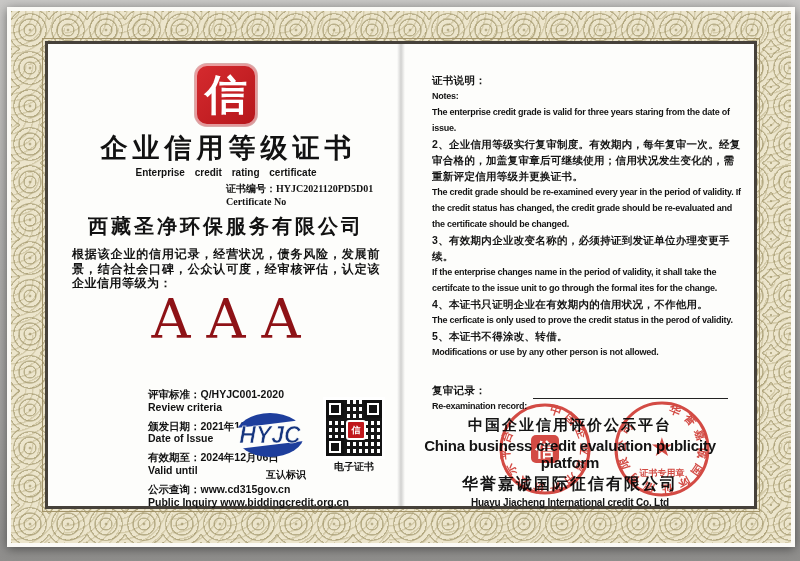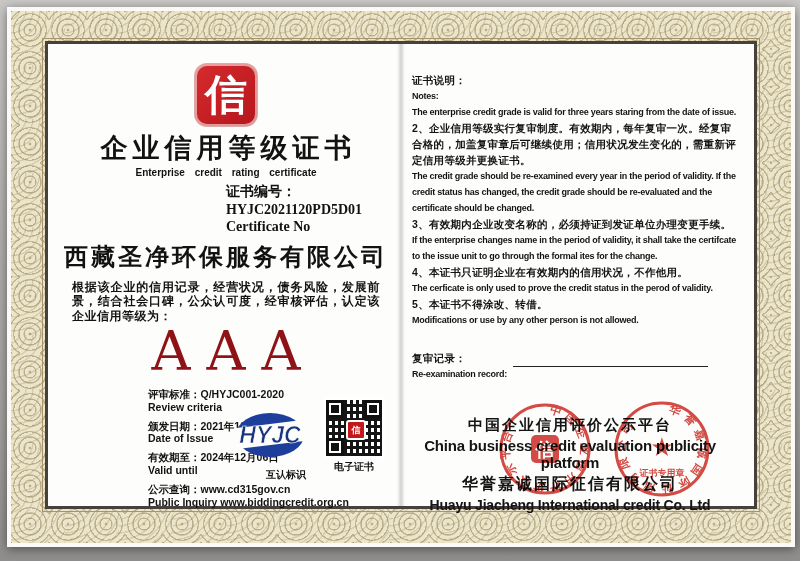--- a/index.html
+++ b/index.html
@@ -23,22 +23,22 @@
 
   
   .seal-logo{width:62px;height:62px;margin:20px auto 4px;border-radius:12px;
     background:linear-gradient(135deg,#d62b2f,#b5161b);
     box-shadow:inset 0 0 0 2px rgba(255,255,255,.55), 0 0 0 1px rgba(150,20,20,.35);
     display:flex;align-items:center;justify-content:center;}
   .seal-logo span{color:#fff;font-size:42px;font-weight:bold;line-height:1;}
   .title-cn{font-size:27px;font-weight:bold;letter-spacing:5px;margin-left:5px;}
   .title-en{font-size:10px;font-weight:bold;word-spacing:7px;margin-top:1px;}
   .certno{margin:5px 0 0 178px;text-align:left;font-family:"Liberation Serif",serif;
-    font-weight:bold;font-size:14px;line-height:1.25;}
-  .company{font-size:24px;font-weight:bold;letter-spacing:3px;margin-top:5px;}
+    font-weight:bold;font-size:10px;line-height:1.25;}
+  .company{font-size:20px;font-weight:bold;letter-spacing:3px;margin-top:5px;}
   .statement-cn{margin:7px 24px 0;font-size:12px;font-weight:bold;line-height:1.22;
     text-align:justify;letter-spacing:.5px;}
   .rating{font-family:"DejaVu Serif",serif;font-size:54px;color:#8e1216;
     letter-spacing:16px;margin:1px 0 0 16px;line-height:1.05;}
   .statement-en{margin:0 25px;font-family:"Liberation Serif",serif;font-weight:bold;
     font-size:9.6px;line-height:1.55;text-align:justify;}
   .fields{position:absolute;left:52px;top:344px;text-align:left;}
   .field{margin-bottom:6px;font-size:10.5px;font-weight:bold;line-height:1.22;margin-left:48px;}
   .hyjc{position:absolute;left:186px;top:366px;width:72px;text-align:right;}
   .hyjc .cap,.qr-wrap .cap{font-size:10px;font-weight:bold;margin-top:4px;}
@@ -48,31 +48,31 @@
       repeating-linear-gradient(0deg,#151515 0 3px,transparent 3px 7px);
       background-color:#fff;outline:3px solid #fff;}
   .finder{position:absolute;width:12px;height:12px;border:3px solid #111;background:#fff;}
   .finder::after{content:"";position:absolute;inset:2px;background:#111;}
   .finder.tl{left:0;top:0}.finder.tr{right:0;top:0}.finder.bl{left:0;bottom:0}
   .qr-logo{position:absolute;left:50%;top:50%;width:16px;height:16px;margin:-8px 0 0 -8px;
     background:#c0181d;border:2px solid #fff;border-radius:3px;display:flex;
     align-items:center;justify-content:center;color:#fff;font-size:9px;font-weight:bold;}
 
   
-  .rp-inner{padding:28px 13px 0 8px;text-align:left;}
+  .rp-inner{padding:28px 13px 0 28px;text-align:left;}
   .n-cn{font-size:10.5px;font-weight:bold;line-height:16px;letter-spacing:.3px;}
   .n-en{font-size:9px;font-weight:bold;line-height:16px;letter-spacing:-.25px;}
   .reexam{margin-top:22px;}
   .reexam-line{display:flex;align-items:flex-start;width:300px;}
   .reexam-line .rule{flex:1;border-bottom:1.5px solid #222;margin:0 4px 2px 6px;}
   .issuer{position:absolute;left:16px;top:372px;width:300px;text-align:center;z-index:1;}
   .iss-cn1{font-size:15px;font-weight:bold;letter-spacing:2px;}
   .iss-en1{font-size:15px;font-weight:bold;letter-spacing:-.2px;margin-top:2px;}
   .iss-cn2{font-size:16px;font-weight:bold;letter-spacing:2px;margin-top:3px;}
-  .iss-en2{font-size:14px;font-weight:bold;letter-spacing:-.2px;margin-top:2px;}
+  .iss-en2{font-size:10px;font-weight:bold;letter-spacing:-.2px;margin-top:2px;}
   .stamp{position:absolute;z-index:3;mix-blend-mode:multiply;opacity:.88;}
   .stamp.s1{left:94px;top:358px;}
   .stamp.s2{left:209px;top:356px;}
 </style>
 </head>
 <body>
 
 <div class="cert">
   <div class="band"></div>
   <div class="page-area">

